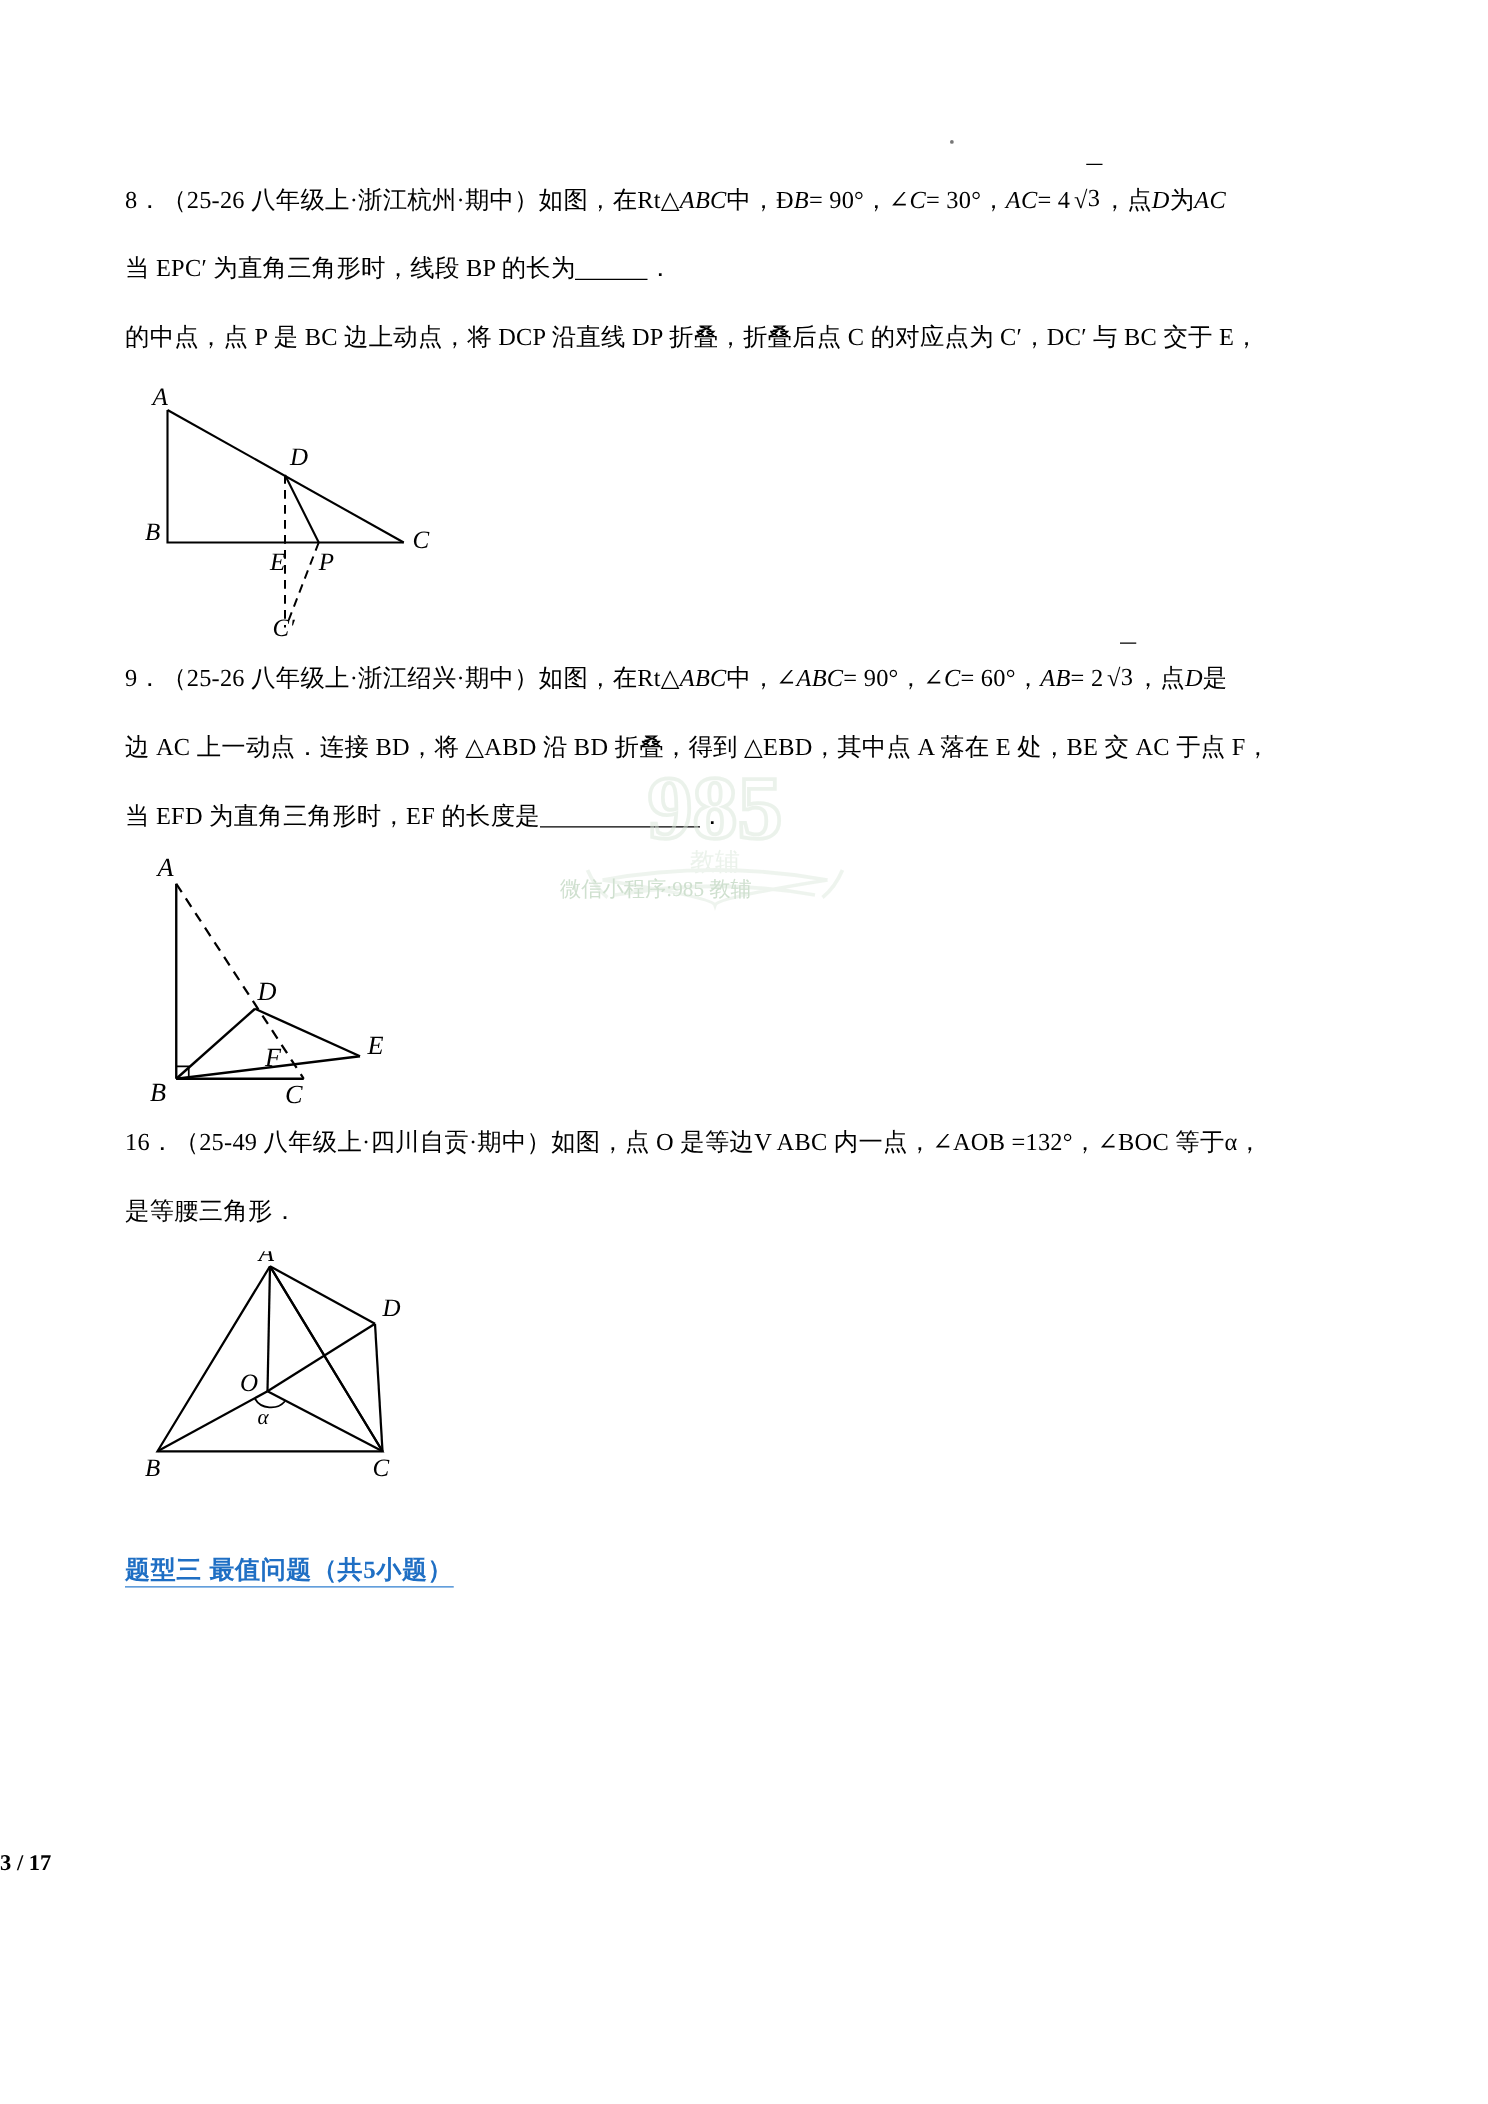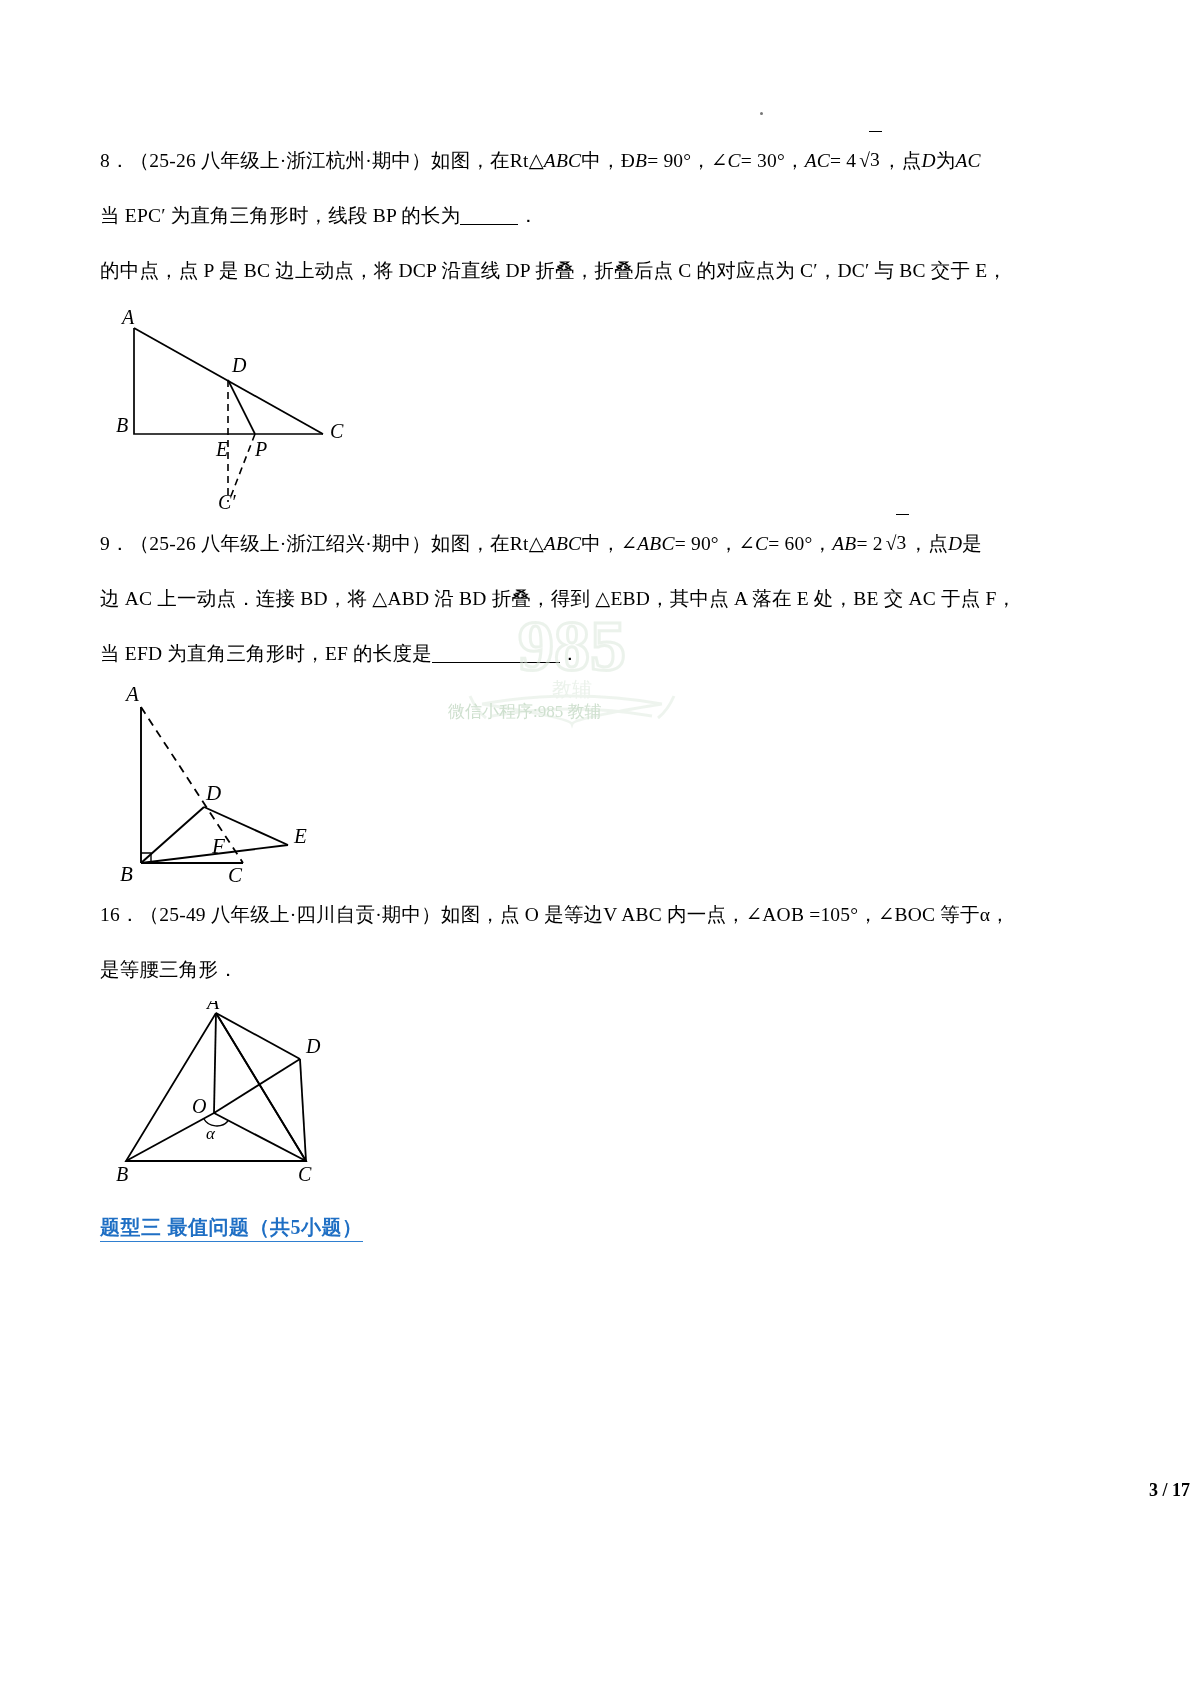--- a/index.html
+++ b/index.html
@@ -64,21 +64,21 @@
     border-bottom:1.6px solid #2f7fd0;
     letter-spacing:0.5px;
     font-family:"Liberation Sans","DejaVu Sans",sans-serif;
   }
   .section-head .cnt{font-family:"Liberation Serif",serif;font-weight:bold;}
 
   .footer{
     position:absolute;
     left:0;right:0;
     top:1480px;
-    text-align:right;
+    text-align:left;
     font-size:18px;
     font-family:"Liberation Serif",serif;
   }
   .footer .pg{font-weight:bold;}
 
   .watermark{
     position:absolute;
     left:452px; top:592px;
     width:240px;height:150px;
     pointer-events:none;
@@ -170,21 +170,21 @@
           <text x="120" y="197" font-size="21" font-style="italic" font-family="Liberation Serif, serif">C</text>
           <text x="98" y="115" font-size="21" font-style="italic" font-family="Liberation Serif, serif">D</text>
           <text x="186" y="158" font-size="21" font-style="italic" font-family="Liberation Serif, serif">E</text>
           <text x="104" y="168" font-size="21" font-style="italic" font-family="Liberation Serif, serif">F</text>
         </svg>
       </div>
     </div>
 
     <div style="margin-top:2px;">
       <div class="qline">
-        <span class="num">16</span>．<span>（25-49 八年级上·四川自贡·期中）</span><span>如图，点 O 是等边V ABC 内一点，∠AOB =105°，∠BOC 等于α，</span>
+        <span class="num">16</span>．<span>（25-49 八年级上·四川自贡·期中）</span><span>如图，点 O 是等边V ABC 内一点，∠AOB =132°，∠BOC 等于α，</span>
       </div>
       <div class="qline">是等腰三角形．</div>
 
       <div class="fig" style="margin-top:4px;margin-left:8px;">
         <svg width="300" height="185" viewBox="0 0 300 185">
 
           <polyline points="108,12 18,160 198,160 108,12" fill="none" stroke="#000" stroke-width="1.8"></polyline>
 
           <line x1="108" y1="12" x2="192" y2="58" stroke="#000" stroke-width="1.8"></line>
 
@@ -204,21 +204,21 @@
           <text x="99" y="8" font-size="20" font-style="italic" font-family="Liberation Serif, serif">A</text>
           <text x="8" y="180" font-size="20" font-style="italic" font-family="Liberation Serif, serif">B</text>
           <text x="190" y="180" font-size="20" font-style="italic" font-family="Liberation Serif, serif">C</text>
           <text x="198" y="52" font-size="20" font-style="italic" font-family="Liberation Serif, serif">D</text>
           <text x="84" y="112" font-size="20" font-style="italic" font-family="Liberation Serif, serif">O</text>
           <text x="98" y="138" font-size="17" font-style="italic" font-family="Liberation Serif, serif">α</text>
         </svg>
       </div>
     </div>
 
-    <div style="margin-top:24px;">
+    <div style="margin-top:52px;">
       <span class="section-head"><span>题型三  最值问题（共</span><span class="cnt">5</span><span>小题）</span></span>
     </div>
 
 
   </div>
 
   <svg class="watermark" viewBox="0 0 240 150">
     <text x="120" y="78" font-size="72" font-weight="bold" text-anchor="middle" fill="none" stroke="#d8e6d8" stroke-width="3" font-family="Liberation Serif, serif">985</text>
     <text x="120" y="104" font-size="20" text-anchor="middle" fill="#d8e6d8" font-family="Liberation Sans, sans-serif">教辅</text>
     <path d="M 30 112 Q 120 96 210 112 M 30 112 Q 118 126 120 132 Q 122 126 210 112 M 40 124 Q 120 110 200 124" fill="none" stroke="#dfeadf" stroke-width="3"></path>

